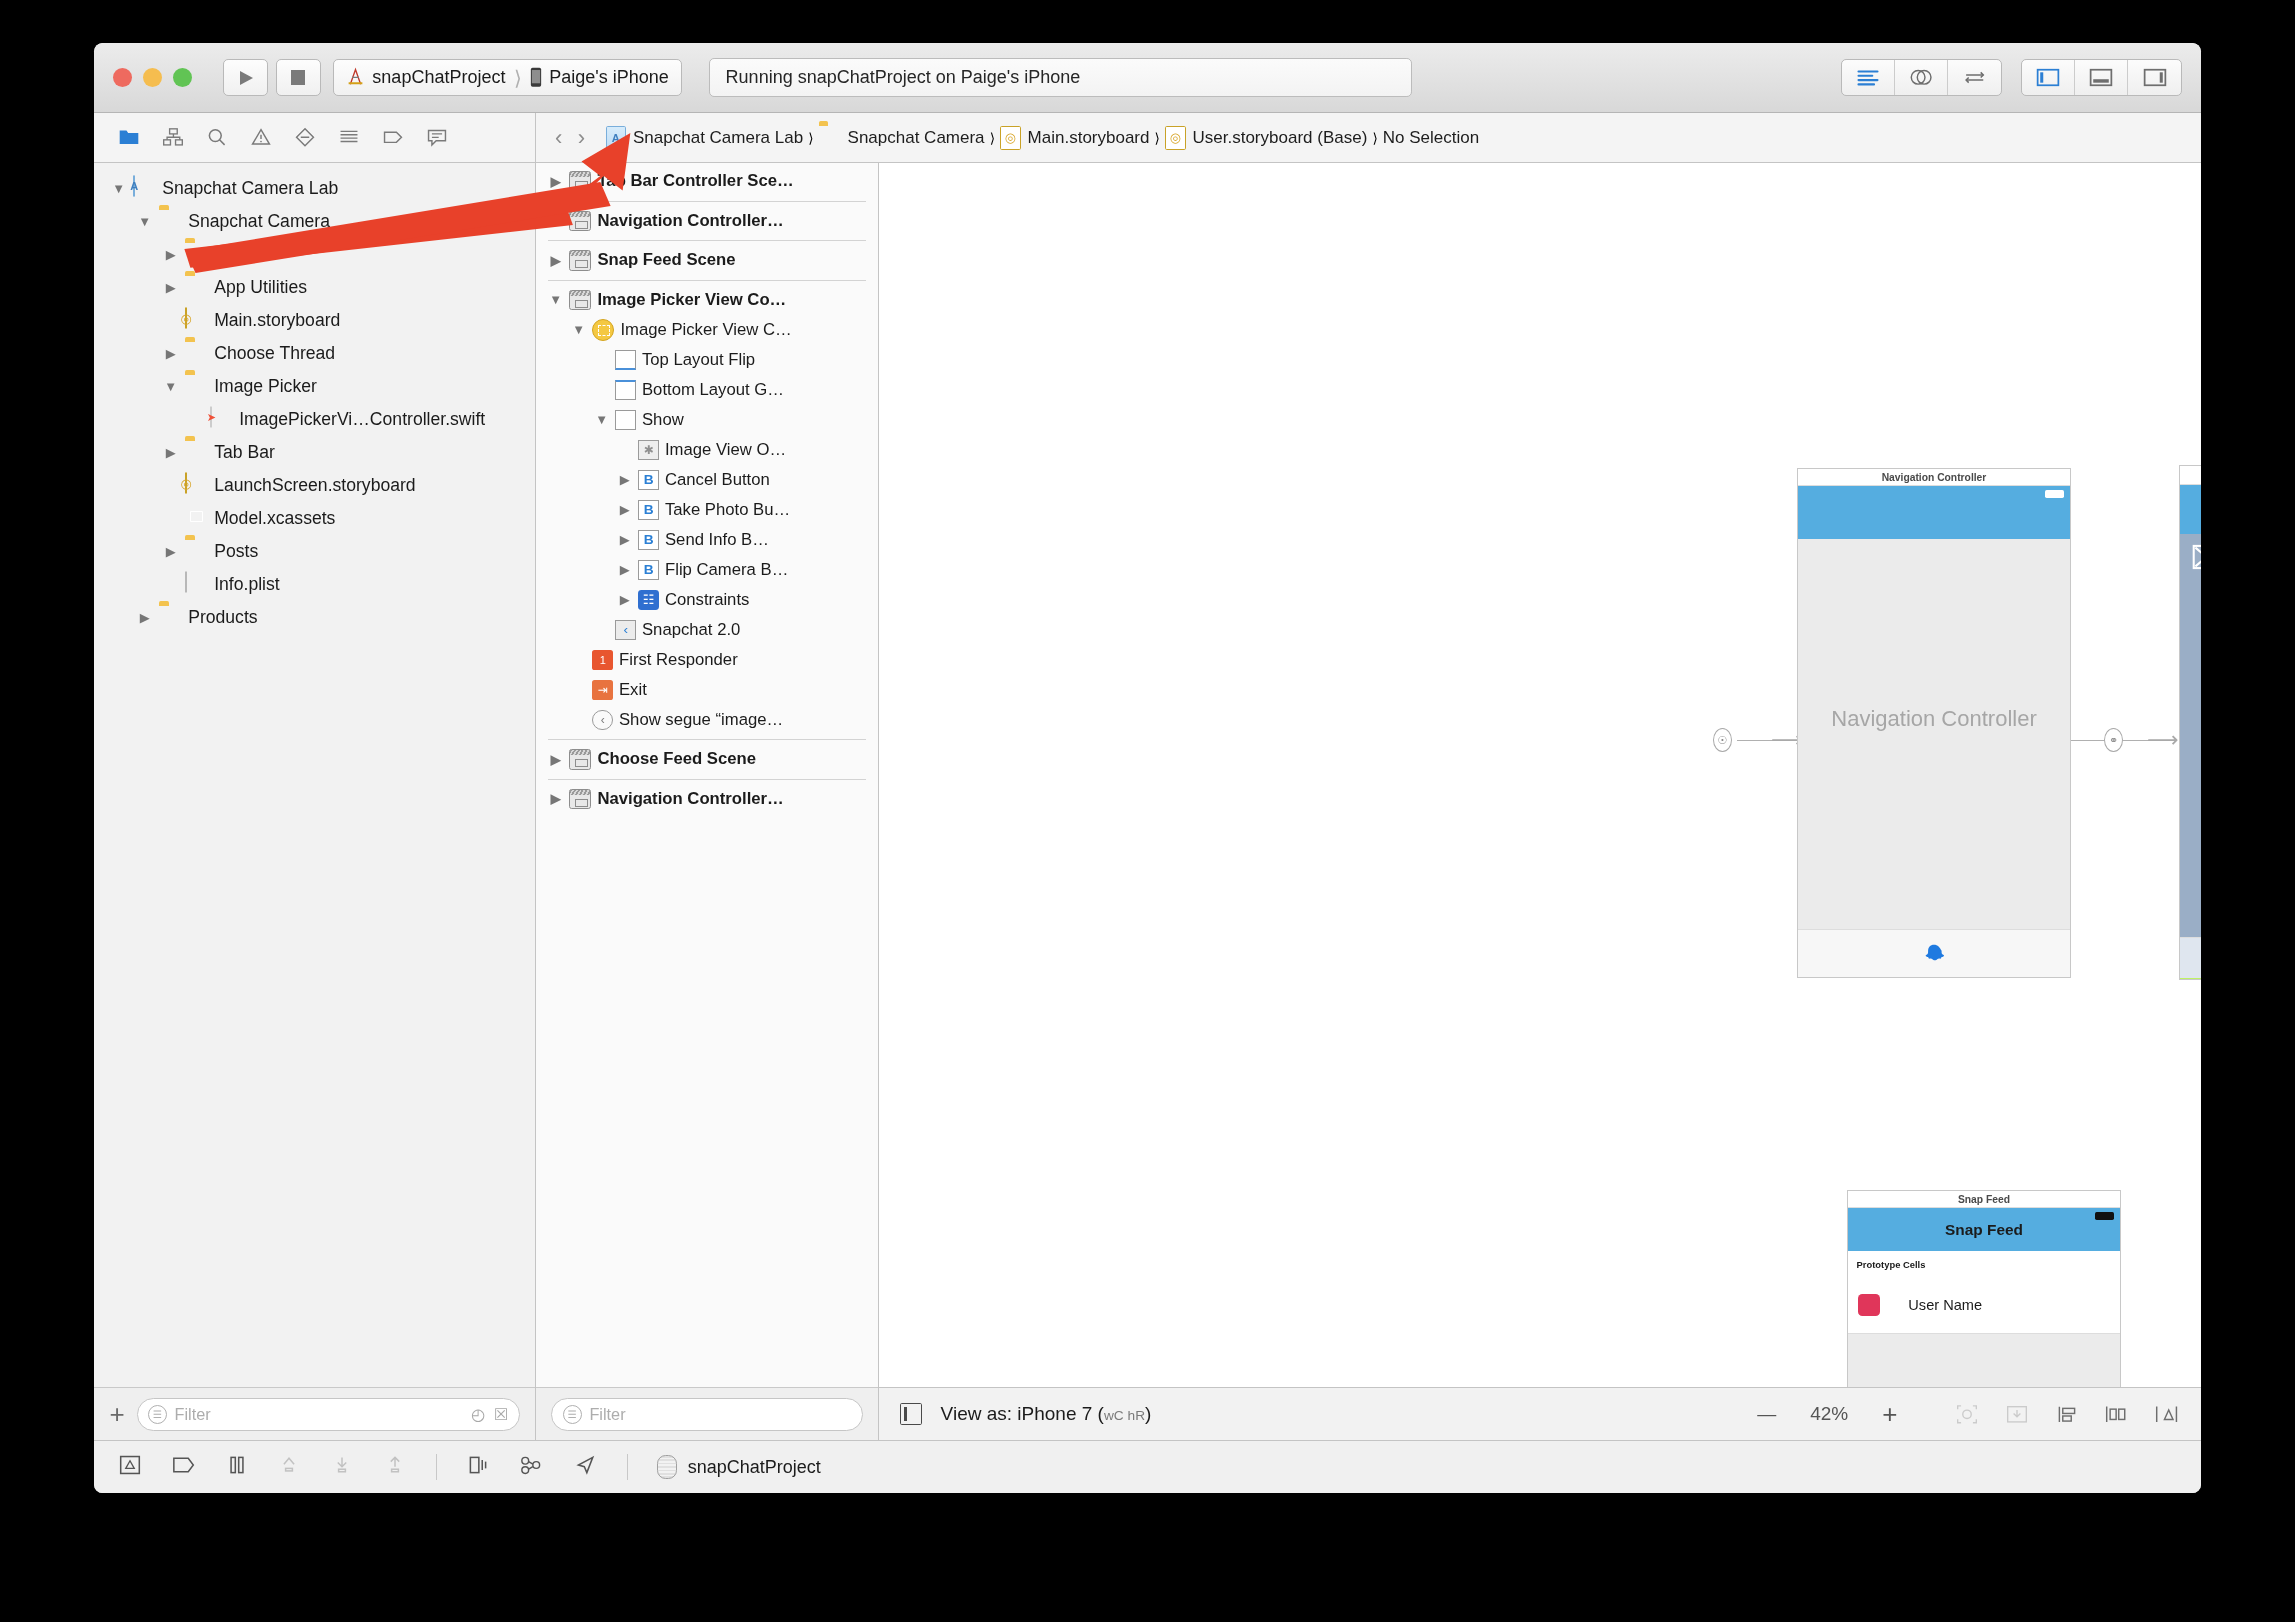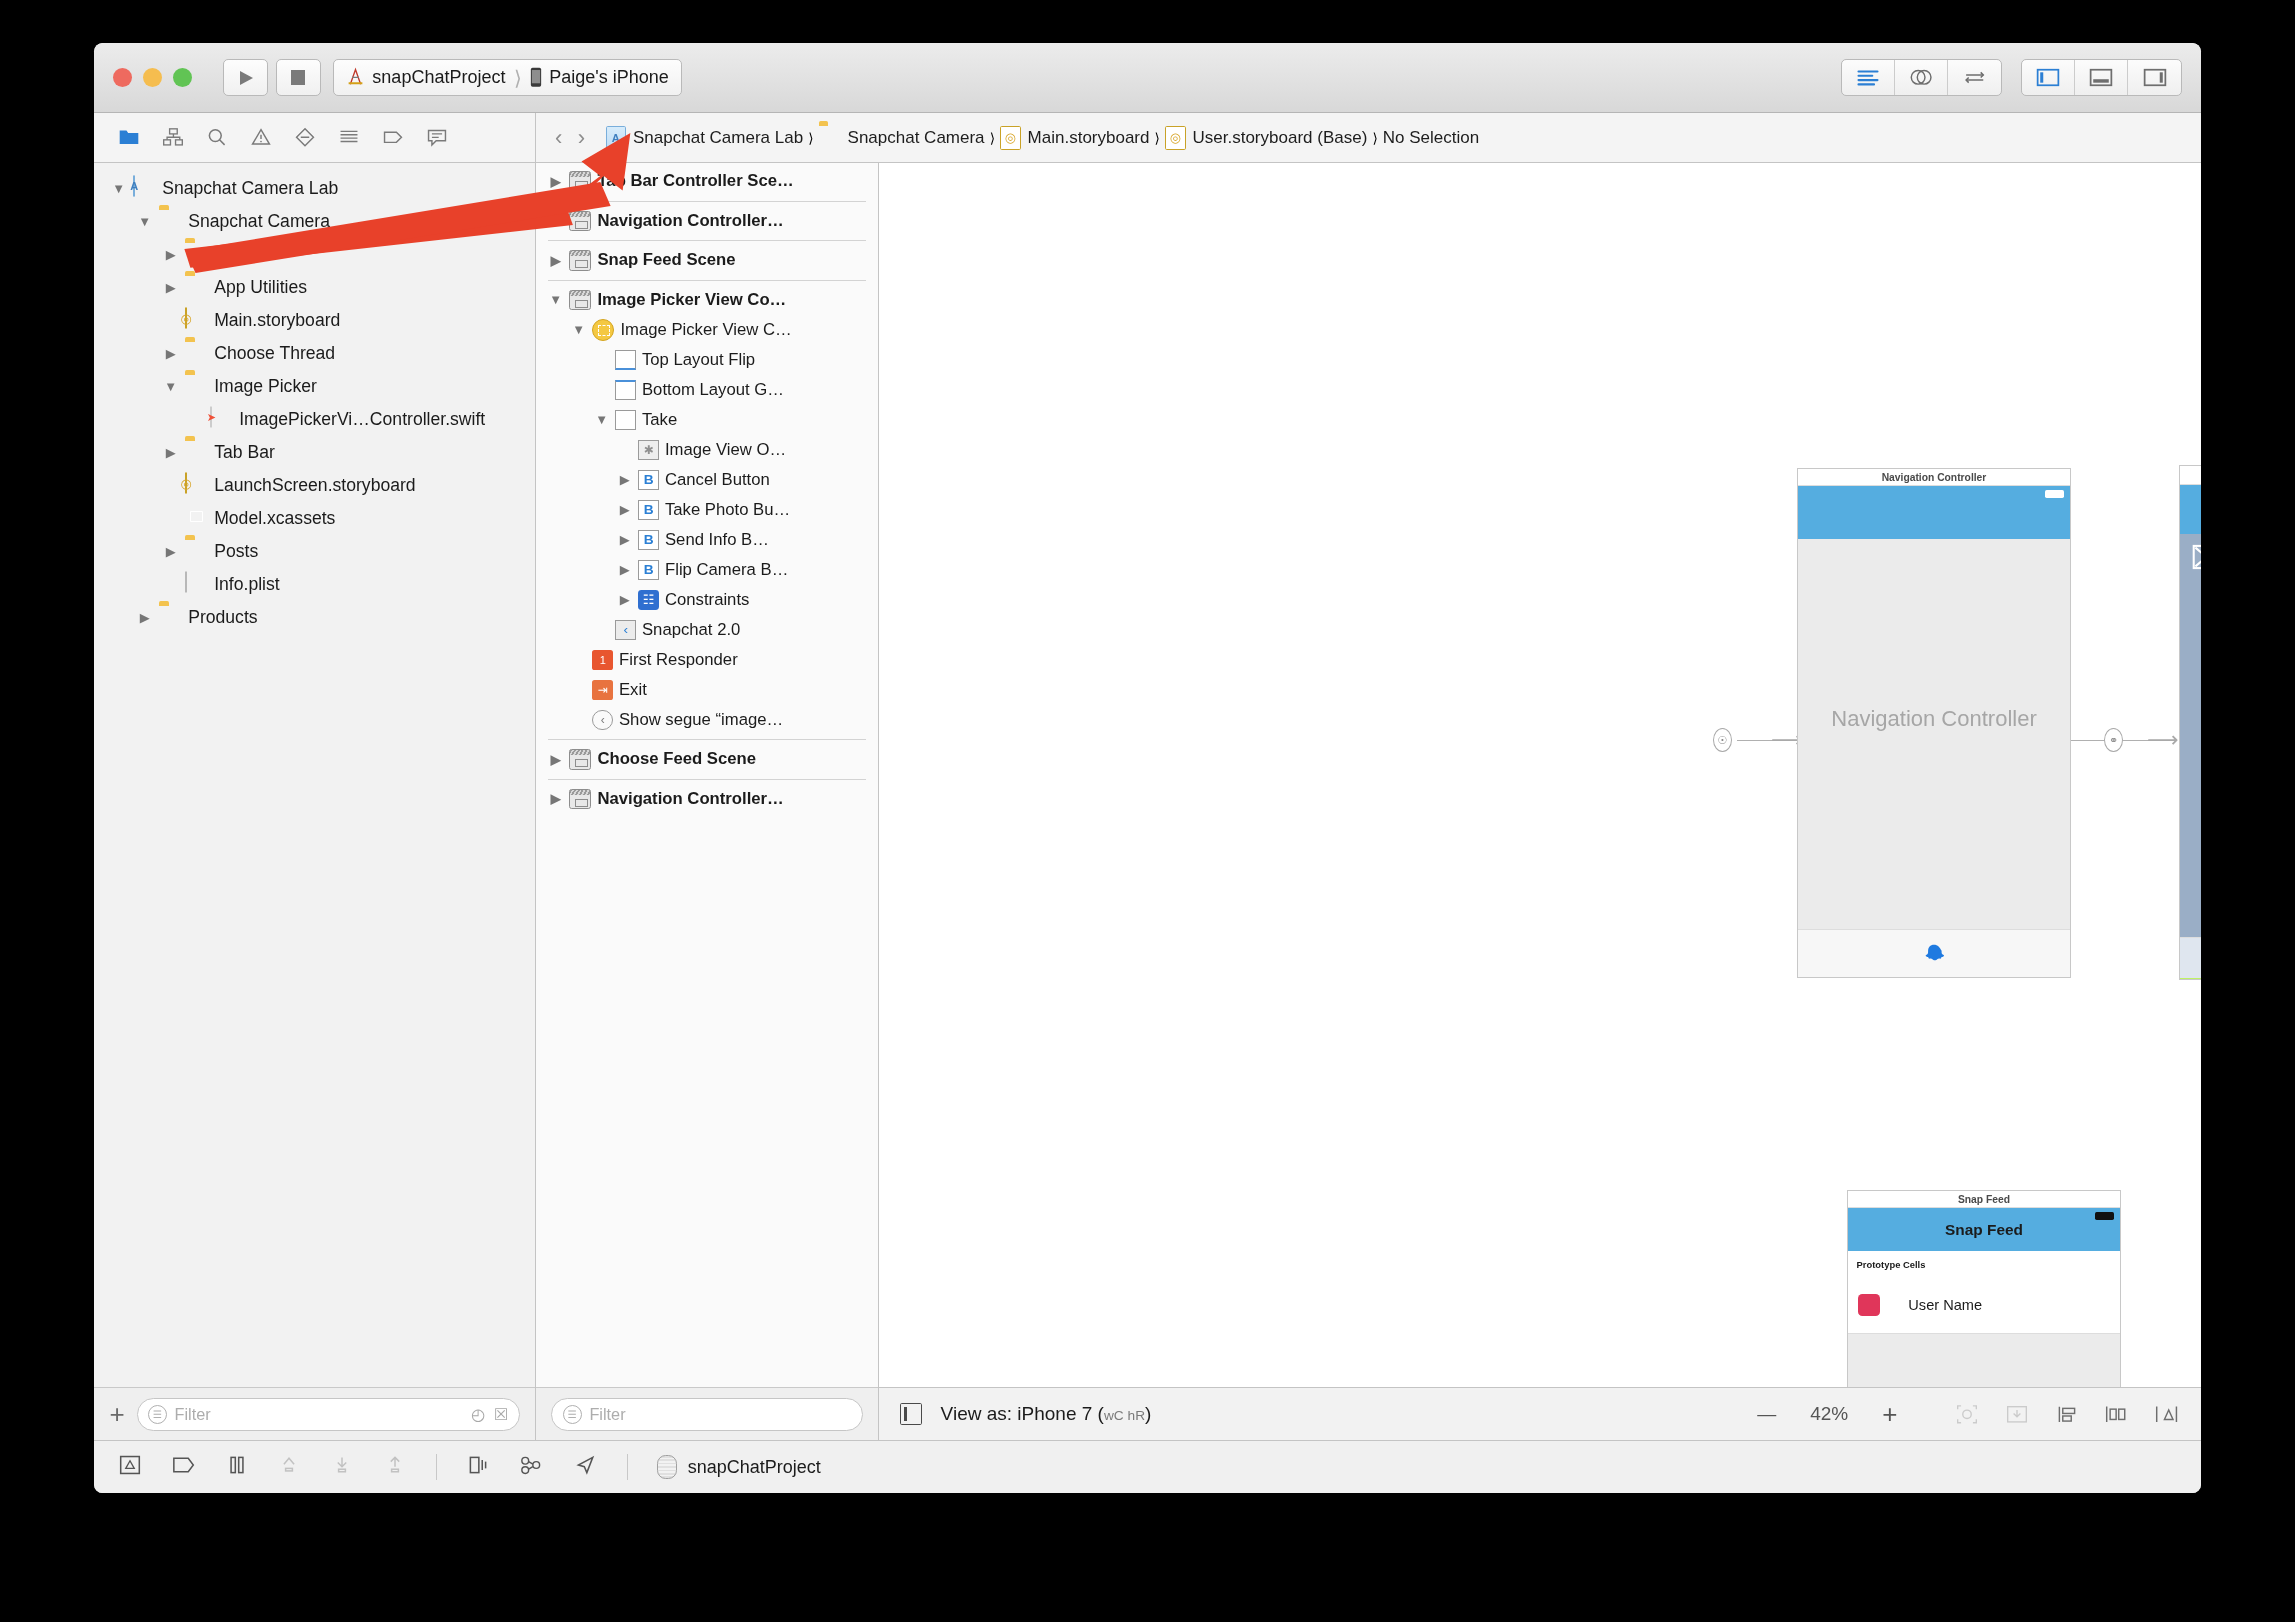--- a/index.html
+++ b/index.html
@@ -236,20 +236,23 @@
         <path d="M7 12 L15 12" stroke="#7a7a7a" stroke-width="1.4"></path>
       </svg>
       <span class="lbl">snapChatProject</span>
       <span class="sep">⟩</span>
       <svg width="12" height="20.6" viewBox="0 0 14 24">
         <rect x="1" y="1" width="12" height="22" rx="2" fill="#3a3a3a"></rect>
         <rect x="2.2" y="3.5" width="9.6" height="15.5" fill="#8e8e8e"></rect>
       </svg>
       <span class="lbl">Paige's iPhone</span>
     </div>
+    <div class="status-field">
+      <span>Running snapChatProject on Paige's iPhone</span>
+    </div>
     <div class="tb-right">
       <div class="seg">
         <div>
           <svg width="26" height="19" viewBox="0 0 30 22">
             <g stroke="#2b7fd4" stroke-width="2.4" stroke-linecap="round">
               <path d="M4 4 H26"></path>
                 <path d="M4 9 H20"></path>
                 <path d="M4 14 H26"></path>
                 <path d="M4 19 H22"></path>
             </g>
@@ -511,21 +514,21 @@
             <span style="display: flex;">
               <span class="box-ico bottom"></span>
             </span>
             <span>Bottom Layout G…</span>
           </div>
           <div class="orow" style="padding-left: 58px;">
             <span class="disc open"></span>
             <span style="display: flex;">
               <span class="box-ico"></span>
             </span>
-            <span>Take</span>
+            <span>Show</span>
           </div>
           <div class="orow" style="padding-left: 81px;">
             <span class="disc "></span>
             <span style="display: flex;">
               <span class="img-ico">✱</span>
             </span>
             <span>Image View O…</span>
           </div>
           <div class="orow" style="padding-left: 81px;">
             <span class="disc closed"></span>

